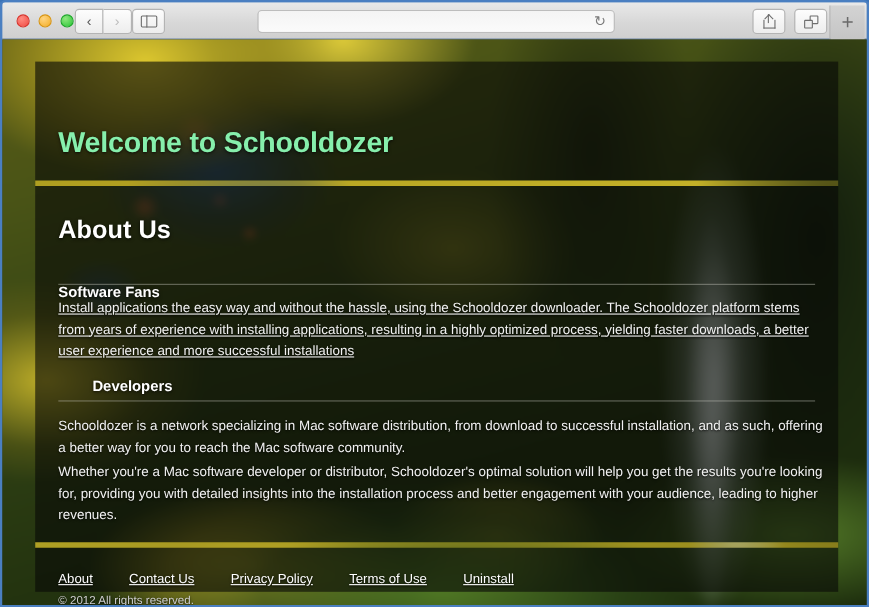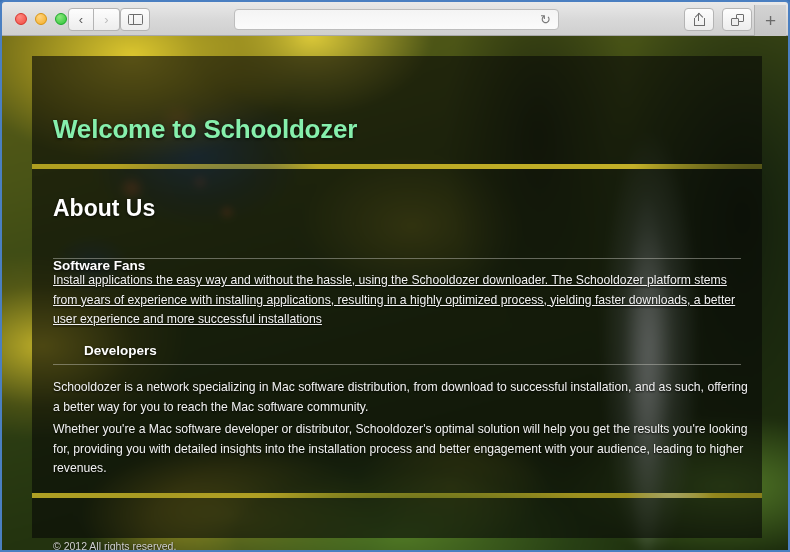--- a/index.html
+++ b/index.html
@@ -423,18 +423,25 @@
 
     <div class="sub-head" id="head-developers">Developers</div>
     <div class="sub-rule" id="rule-developers"></div>
     <div class="body-text" id="para-dev-2">Whether you're a Mac software developer or distributor, Schooldozer's optimal solution will help you get the results you're looking for, providing you with detailed insights into the installation process and better engagement with your audience, leading to higher revenues.</div>
     <div class="body-text" id="para-dev-1">Schooldozer is a network specializing in Mac software distribution, from download to successful installation, and as such, offering a better way for you to reach the Mac software community.</div>
 
     <div class="stripe" id="stripe-footer" style="top:457px;">
       <div class="stripe-inner"></div>
     </div>
 
+    <div class="footer-links">
+      <span class="footer-link">About</span>
+      <span class="footer-link">Contact Us</span>
+      <span class="footer-link">Privacy Policy</span>
+      <span class="footer-link">Terms of Use</span>
+      <span class="footer-link">Uninstall</span>
+    </div>
 
     <div class="copyright">© 2012 All rights reserved.</div>
   </div>
 
   <div class="frame-border"></div>
 </div>
 
 </body></html>

